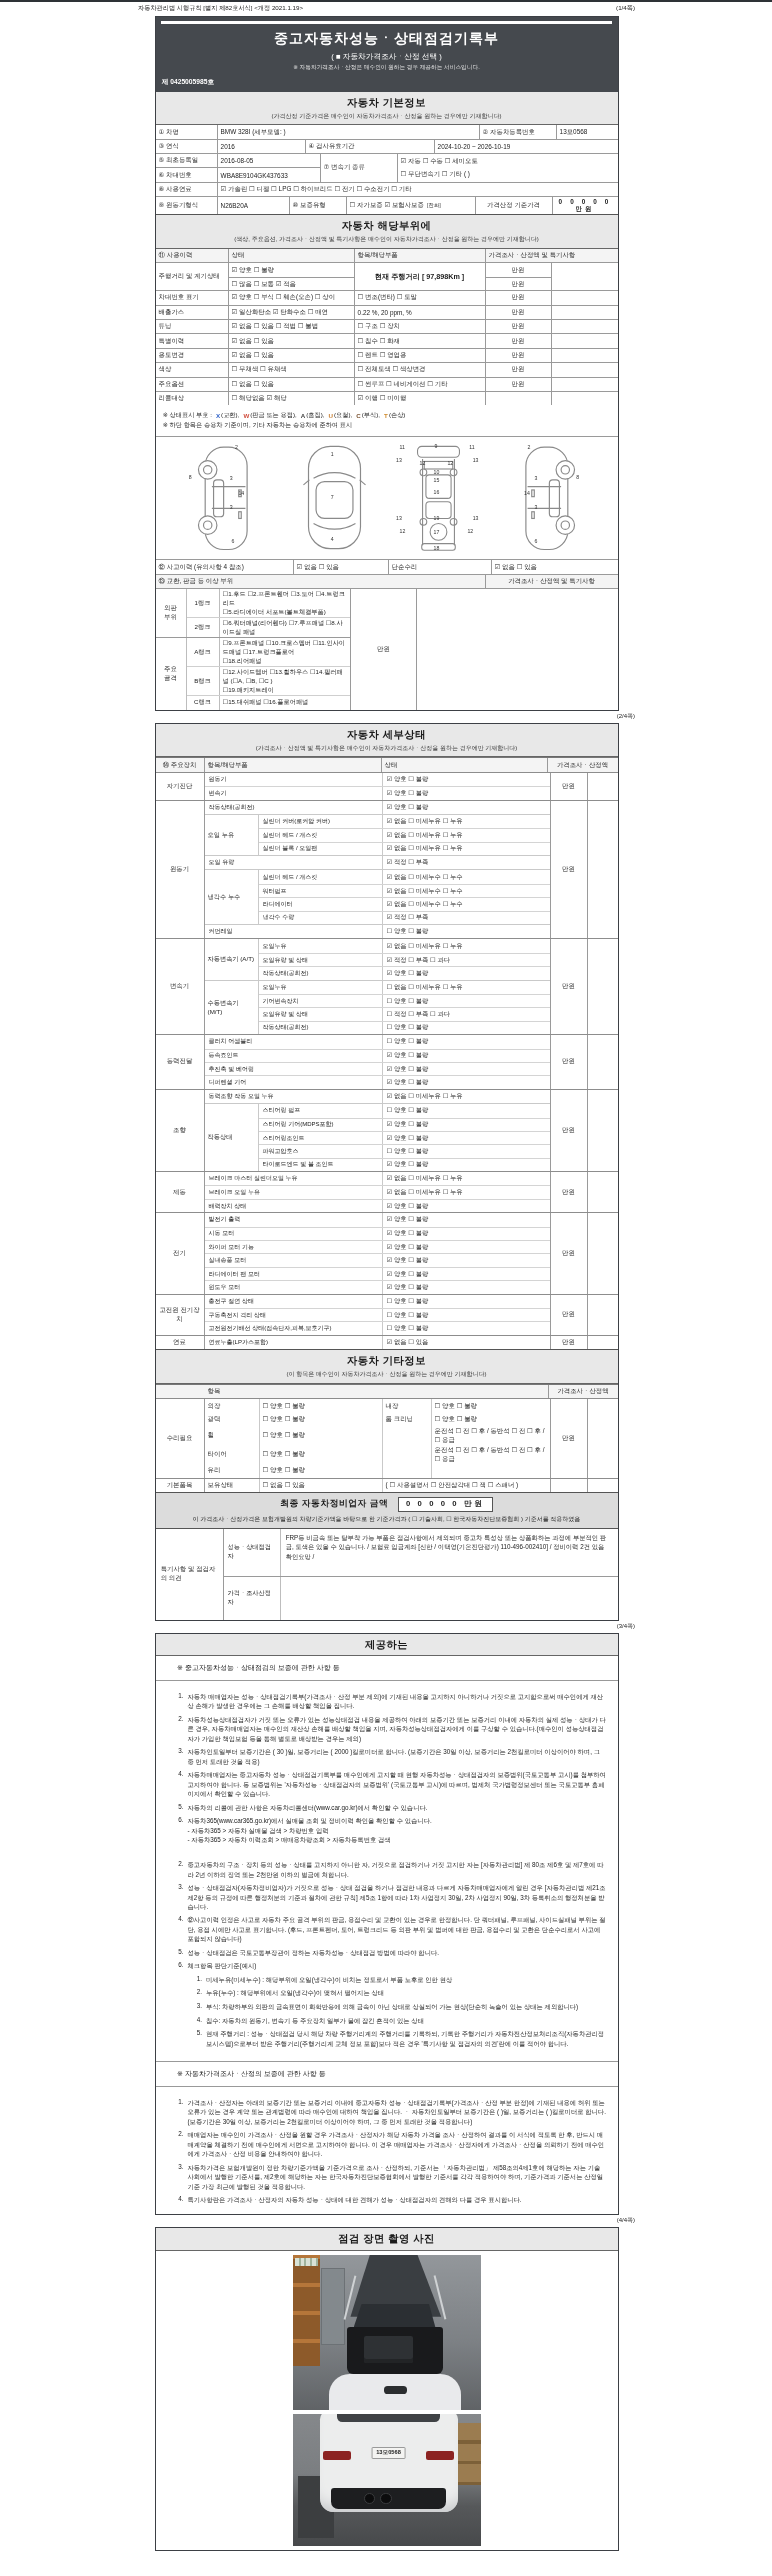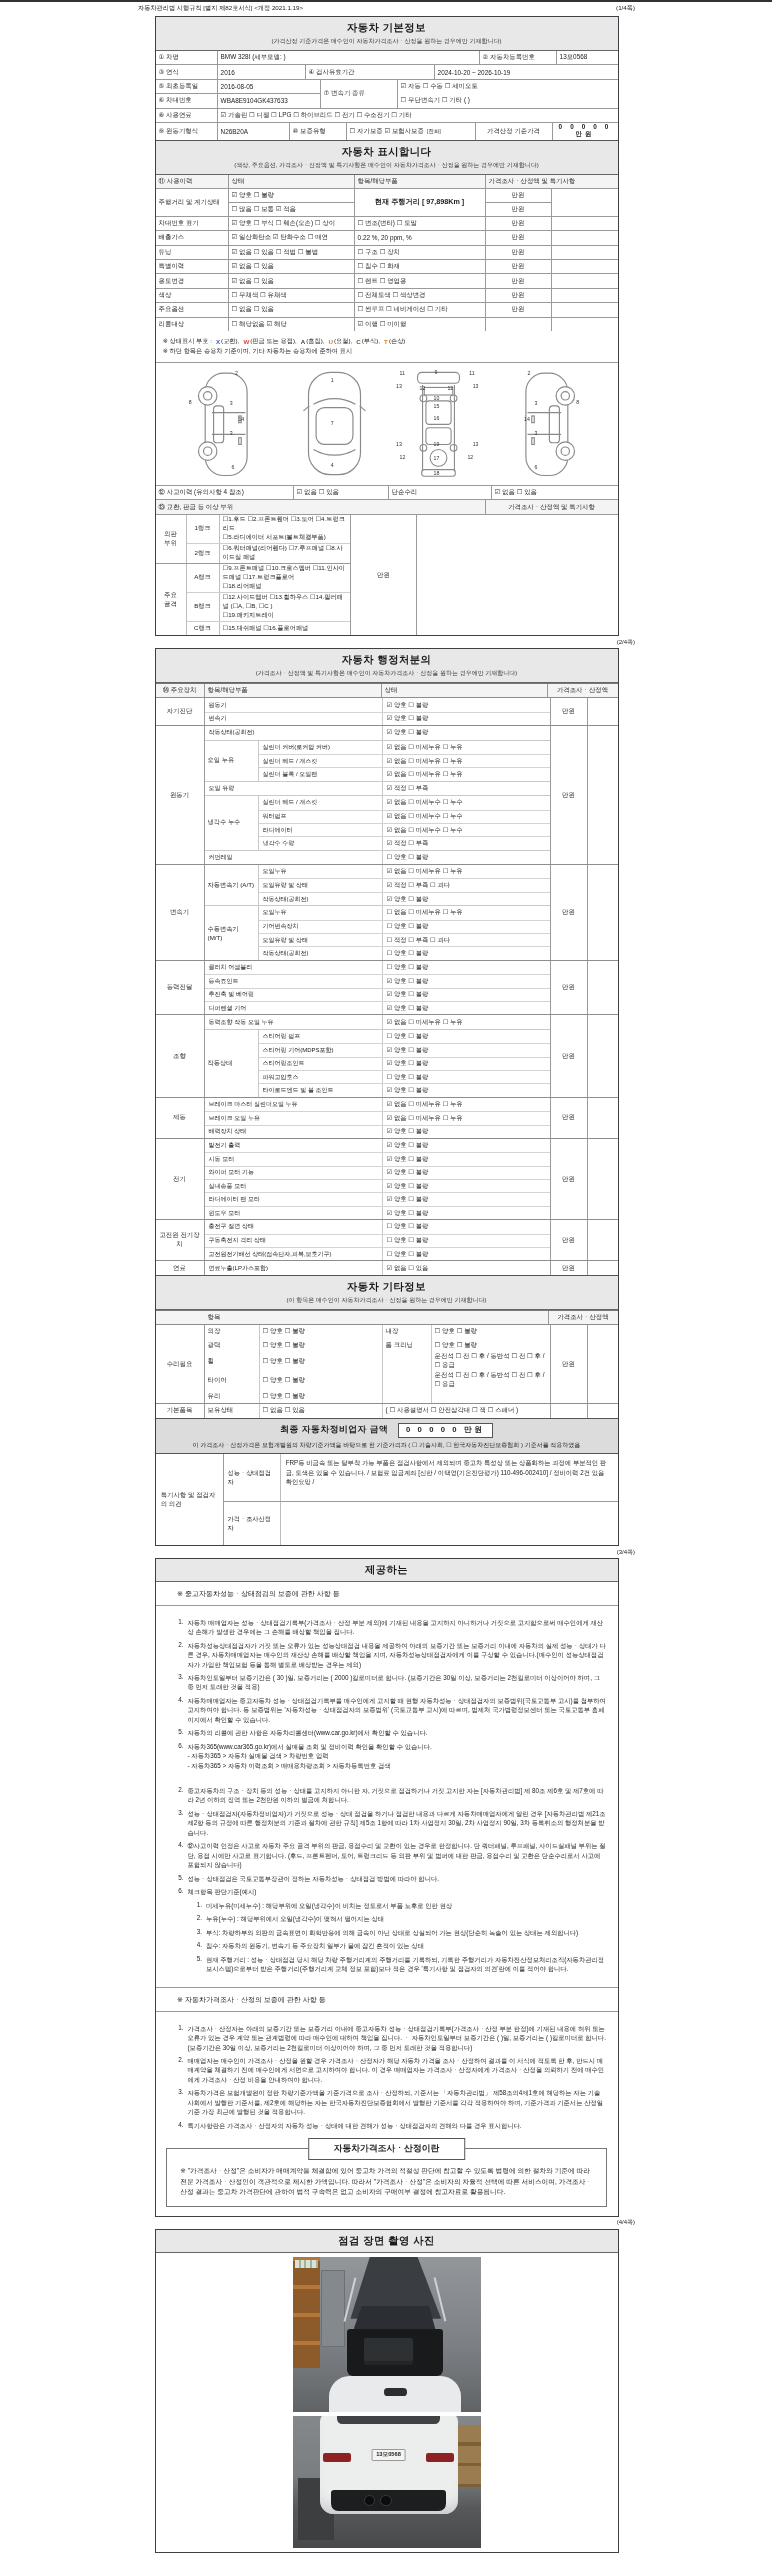--- a/index.html
+++ b/index.html
@@ -179,20 +179,27 @@
 
 <div class="topline"></div>
 
 <div class="notebar">
   <span>자동차관리법 시행규칙 [별지 제82호서식] &lt;개정 2021.1.19&gt;</span>
   <span>(1/4쪽)</span>
 </div>
 
 <div class="sheet">
 
+  <div class="dark">
+    <div class="stripe"></div>
+    <div class="dk-title">중고자동차성능ㆍ상태점검기록부</div>
+    <div class="dk-sub">( ■ 자동차가격조사ㆍ산정 선택 )</div>
+    <div class="dk-note">※ 자동차가격조사ㆍ산정은 매수인이 원하는 경우 제공하는 서비스입니다.</div>
+    <div class="dk-no">제 0425005985호</div>
+  </div>
 
   <div class="stitle">
     <div class="t1">자동차 기본정보</div>
     <div class="t2">(가격산정 기준가격은 매수인이 자동차가격조사ㆍ산정을 원하는 경우에만 기재합니다)</div>
   </div>
   <div>
     <div class="brow" style="border-top:none">
       <div class="c w118">① 차명</div>
       <div class="c flex">BMW 328I (세부모델: )</div>
       <div class="c w150">② 자동차등록번호</div>
@@ -232,21 +239,21 @@
       <div class="c w250">
         <span>☐ 자가보증   ☑ 보험사보증</span>
         <span class="small">[한화]</span>
       </div>
       <div class="c w150 cc">가격산정 기준가격</div>
       <div class="c flex cc digits">0 0 0 0 0 만원</div>
     </div>
   </div>
 
   <div class="stitle" style="border-top:1px solid #555">
-    <div class="t1">자동차 표시합니다</div>
+    <div class="t1">자동차 해당부위에</div>
     <div class="t2">(색상, 주요옵션, 가격조사ㆍ산정액 및 특기사항은 매수인이 자동차가격조사ㆍ산정을 원하는 경우에만 기재합니다)</div>
   </div>
   <div>
     <div class="orow ohead" style="border-top:none">
       <div class="c w140">⑪ 사용이력</div>
       <div class="c w245">상태</div>
       <div class="c w255">항목/해당부품</div>
       <div class="c flex">가격조사ㆍ산정액 및 특기사항</div>
     </div>
     <div class="orow">
@@ -537,21 +544,21 @@
     <div class="c w128 cc">만원</div>
     <div class="c flex"></div>
   </div>
 </div>
 
 <div class="pmk">(2/4쪽)</div>
 
 <div class="sheet">
 
   <div class="stitle">
-    <div class="t1">자동차 행정처분의</div>
+    <div class="t1">자동차 세부상태</div>
     <div class="t2">(가격조사ㆍ산정액 및 특기사항은 매수인이 자동차가격조사ㆍ산정을 원하는 경우에만 기재합니다)</div>
   </div>
   <div class="dhead">
     <div class="c cc" style="width:48px">⑭ 주요장치</div>
     <div class="c" style="width:177px">항목/해당부품</div>
     <div class="c" style="width:166px">상태</div>
     <div class="c flex cc">가격조사ㆍ산정액</div>
   </div>
   <div>
 
@@ -1123,24 +1130,20 @@
       <div class="ni">
         <span class="nn">3.</span>
         <span class="nt">자동차가격은 보험개발원이 정한 차량기준가액을 기준가격으로 조사ㆍ산정하되, 기준서는 「자동차관리법」 제58조의4제1호에 해당하는 자는 기술사회에서 발행한 기준서를, 제2호에 해당하는 자는 한국자동차진단보증협회에서 발행한 기준서를 각각 적용하여야 하며, 기준가격과 기준서는 산정일 기준 가장 최근에 발행된 것을 적용합니다.</span>
       </div>
 
       <div class="ni">
         <span class="nn">4.</span>
         <span class="nt">특기사항란은 가격조사ㆍ산정자의 자동차 성능ㆍ상태에 대한 견해가 성능ㆍ상태점검자의 견해와 다를 경우 표시합니다.</span>
       </div>
     </div>
-  </div>
-  <div class="about-wrap">
-    <div class="about-title">자동차가격조사ㆍ산정이란</div>
-    <div class="about-body">※ "가격조사ㆍ산정"은 소비자가 매매계약을 체결함에 있어 중고차 가격의 적절성 판단에 참고할 수 있도록 법령에 의한 절차와 기준에 따라 전문 가격조사ㆍ산정인이 객관적으로 제시한 가액입니다. 따라서 "가격조사ㆍ산정"은 소비자의 자율적 선택에 따른 서비스이며, 가격조사ㆍ산정 결과는 중고차 가격판단에 관하여 법적 구속력은 없고 소비자의 구매여부 결정에 참고자료로 활용됩니다.</div>
   </div>
 </div>
 
 <div class="pmk">(4/4쪽)</div>
 
 <div class="sheet">
   <div class="stitle">
     <div class="t1">점검 장면 촬영 사진</div>
   </div>
   <div class="photos-body">

